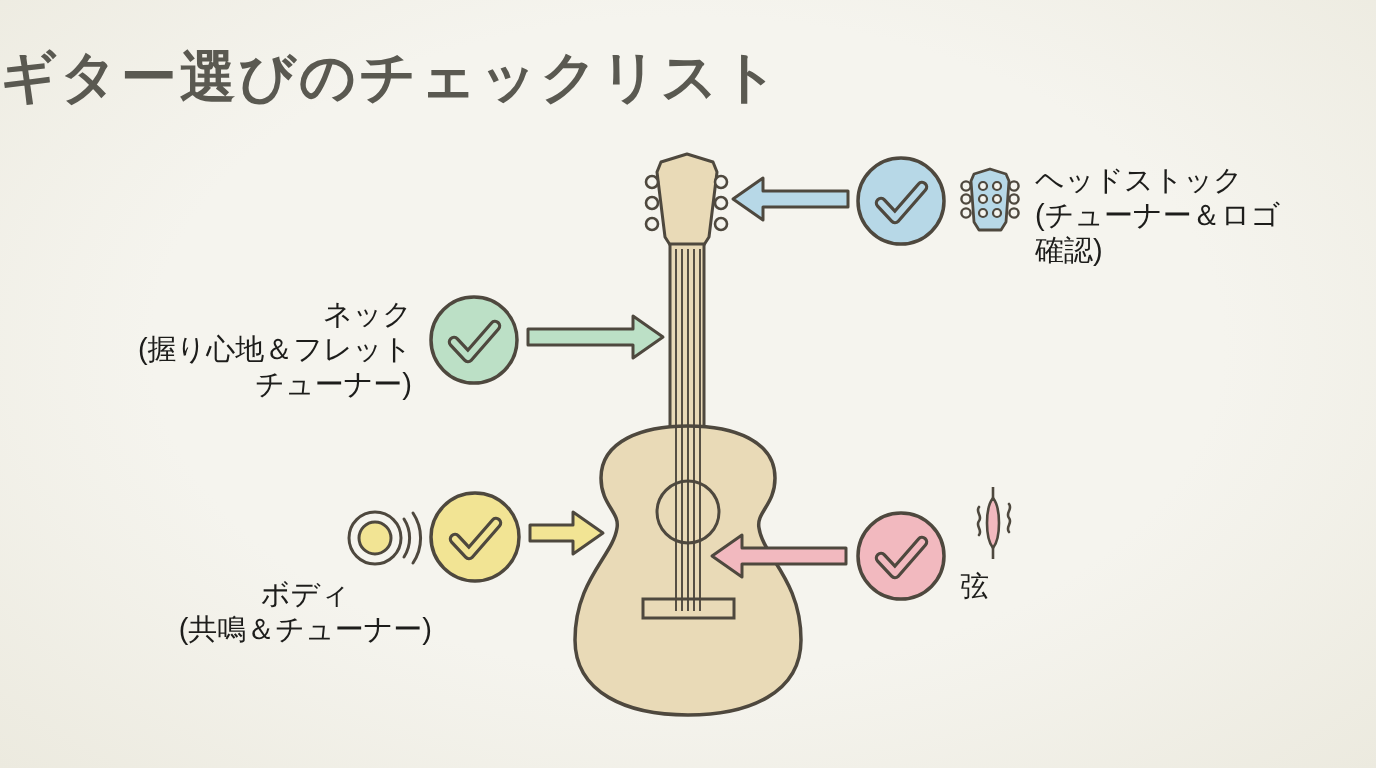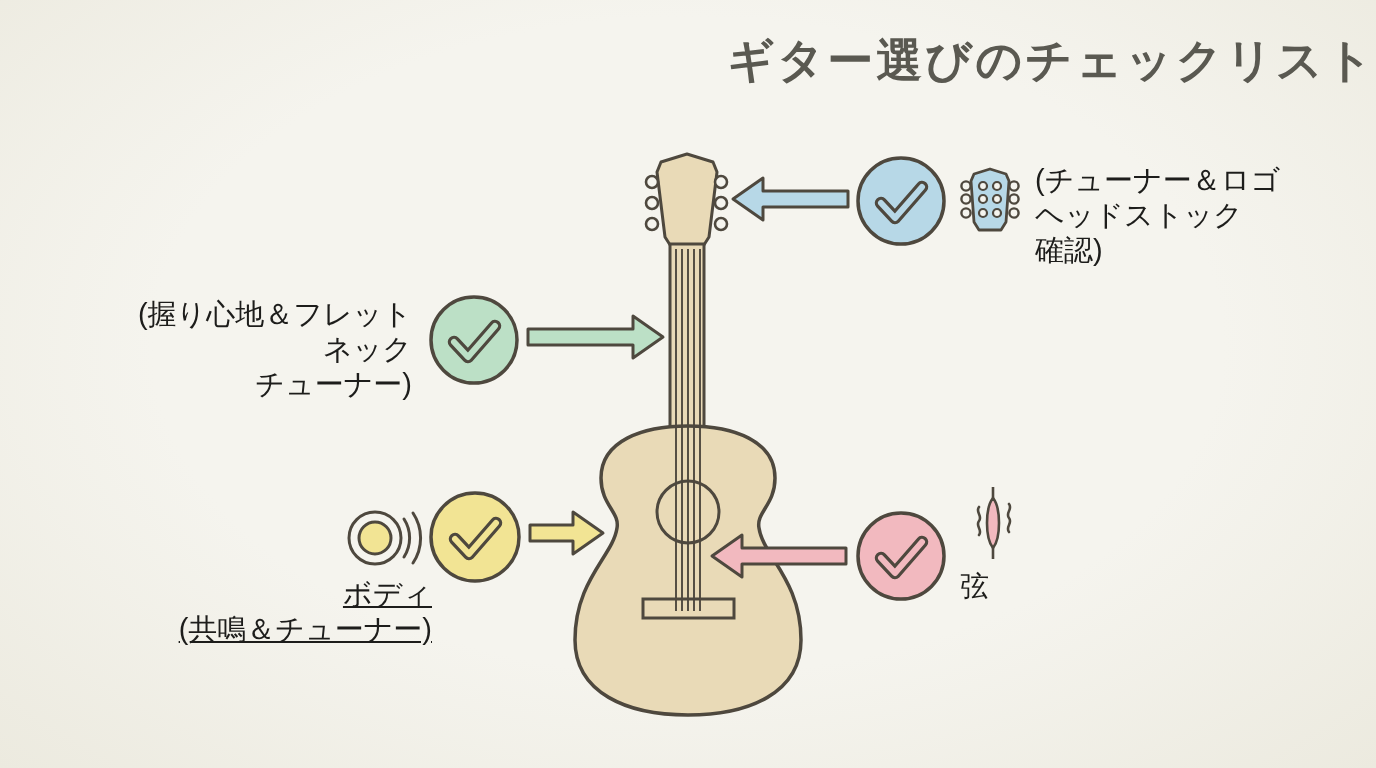--- a/index.html
+++ b/index.html
@@ -4,35 +4,35 @@
 <style>
   html,body{margin:0;padding:0;}
   #stage{
     position:relative;
     width:1376px;height:768px;
     background:radial-gradient(ellipse at 50% 45%, var(--background) 55%, var(--background-edge) 100%);
     font-family:"Liberation Sans","DejaVu Sans",sans-serif;
     overflow:hidden;
   }
   #title{
-    position:absolute;top:30px;left:0;width:100%;
-    text-align:right;
-    font-size:46px;font-weight:600;letter-spacing:3px;
+    position:absolute;top:40px;left:0;width:100%;
+    text-align:left;
+    font-size:56px;font-weight:600;letter-spacing:3px;
     color:var(--title);
   }
   .label{
     position:absolute;
     font-size:29px;line-height:35px;
     color:var(--text);
     white-space:nowrap;
   }
   .label span{display:block;}
   #headstock-label{left:1035px;top:163px;text-align:left;}
   #neck-label{right:964px;top:297px;text-align:right;}
-  #body-label{right:944px;top:577px;text-align:right;text-decoration:underline;}
+  #body-label{right:944px;top:577px;text-align:center;}
   #strings-label{left:960px;top:569px;text-align:left;}
   svg{position:absolute;left:0;top:0;}
   .ol{stroke:var(--outline);}
   .f-guitar{fill:var(--guitar);}
   .f-bg{fill:var(--background);}
   .f-blue{fill:var(--blue);}
   .f-green{fill:var(--green);}
   .f-yellow{fill:var(--yellow);}
   .f-pink{fill:var(--pink);}
   .nf{fill:none;}
@@ -147,28 +147,28 @@
       <g>
         <line class="ol" stroke-width="2.6" x1="993" y1="487" x2="993" y2="559"></line>
         <path class="f-pink ol" stroke-width="2.6" stroke-linejoin="round" d="M993 498 C1001 508 1001 538 993 548 C985 538 985 508 993 498 Z"></path>
         <path class="nf ol" stroke-width="2.6" stroke-linecap="round" d="M979 507 c-4 5 4 9 0 14 c-4 5 4 9 0 14"></path>
         <path class="nf ol" stroke-width="2.6" stroke-linecap="round" d="M1009 504 c4 5 -4 9 0 14 c4 5 -4 9 0 14"></path>
       </g>
     </g>
   </svg>
 
   <div id="headstock-label" class="label">
+    <span>ヘッドストック</span>
     <span>(チューナー＆ロゴ</span>
-    <span>ヘッドストック</span>
     <span>確認)</span>
   </div>
 
   <div id="neck-label" class="label">
+    <span>ネック</span>
     <span>(握り心地＆フレット</span>
-    <span>ネック</span>
     <span>チューナー)</span>
   </div>
 
   <div id="body-label" class="label">
     <span>ボディ</span>
     <span>(共鳴＆チューナー)</span>
   </div>
 
   <div id="strings-label" class="label">
     <span>弦</span>

